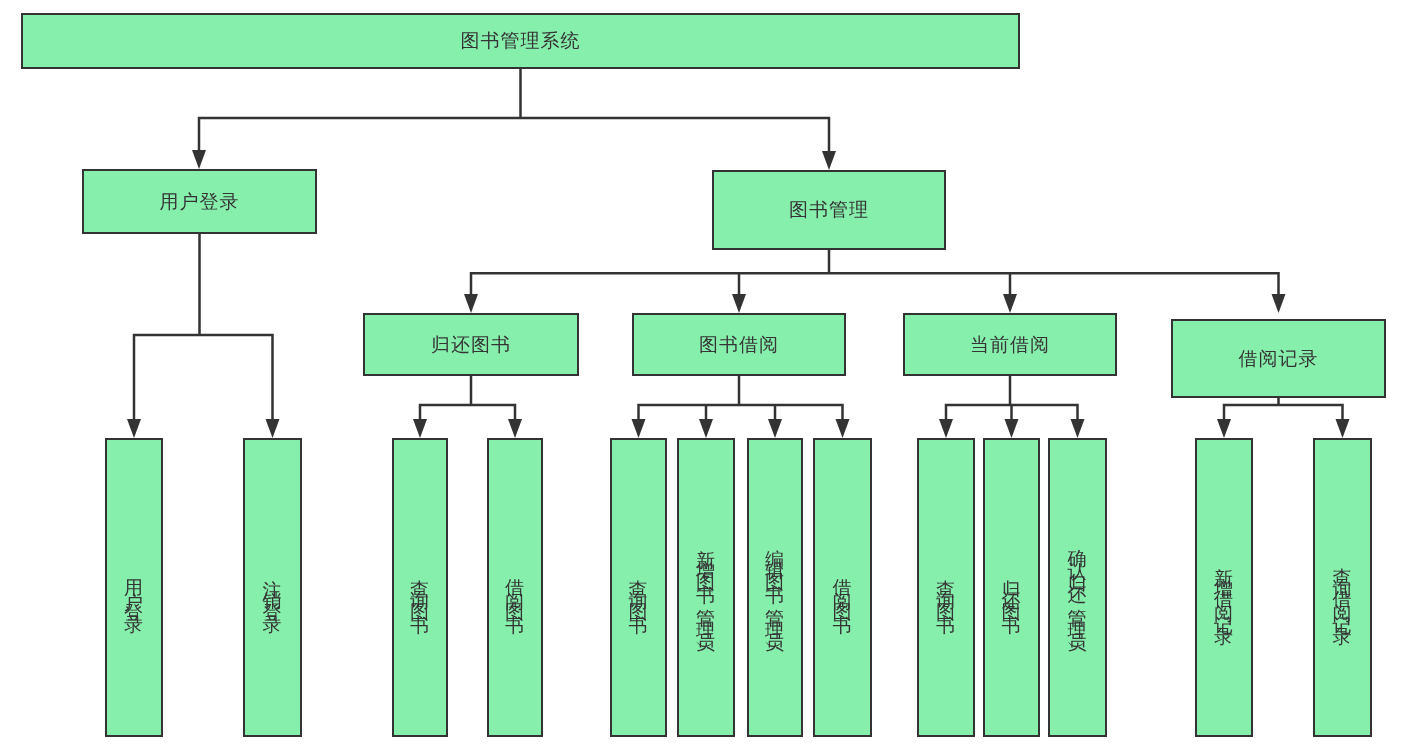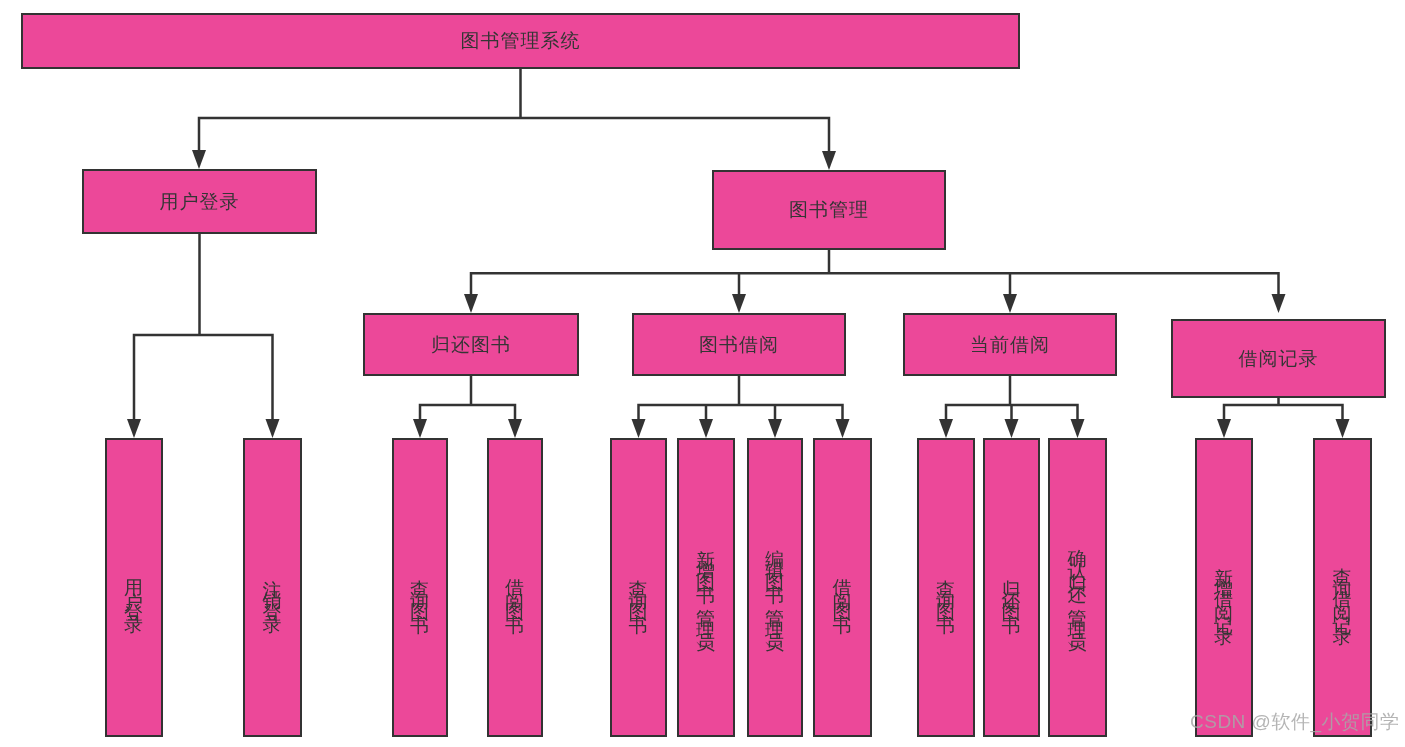--- a/index.html
+++ b/index.html
@@ -3,21 +3,21 @@
 <meta charset="utf-8">
 <style>
   html,body{margin:0;padding:0;}
   body{
     width:1405px;height:747px;background:#ffffff;position:relative;overflow:hidden;
     font-family:"Liberation Sans",sans-serif;
   }
   #canvas{position:absolute;left:0;top:0;width:1405px;height:747px;}
   #edges{position:absolute;left:0;top:0;z-index:1;}
   .box{
-    position:absolute;box-sizing:border-box;background:#ec4899;border:2.5px solid #333333;
+    position:absolute;box-sizing:border-box;background:#86efac;border:2.5px solid #333333;
     display:flex;align-items:center;justify-content:center;color:#353535;z-index:2;
   }
   .box.h span{font-size:19px;letter-spacing:1px;white-space:nowrap;}
   .box.v span{
     writing-mode:vertical-rl;text-orientation:mixed;
     font-size:19px;letter-spacing:12px;line-height:1;
   }
   
   .n-root {left:21px;  top:13px;  width:999px;height:56px;}
   .n-l2a  {left:82px;  top:169px; width:235px;height:65px;}
@@ -142,15 +142,14 @@
   <div class="box v leaf f11">
     <span>确认归还（管理员）</span>
   </div>
   <div class="box v leaf f12">
     <span>新增借阅记录</span>
   </div>
   <div class="box v leaf f13">
     <span>查询借阅记录</span>
   </div>
 
-  <div id="watermark">CSDN @软件_小贺同学</div>
 
 </div>
 
 </body></html>

